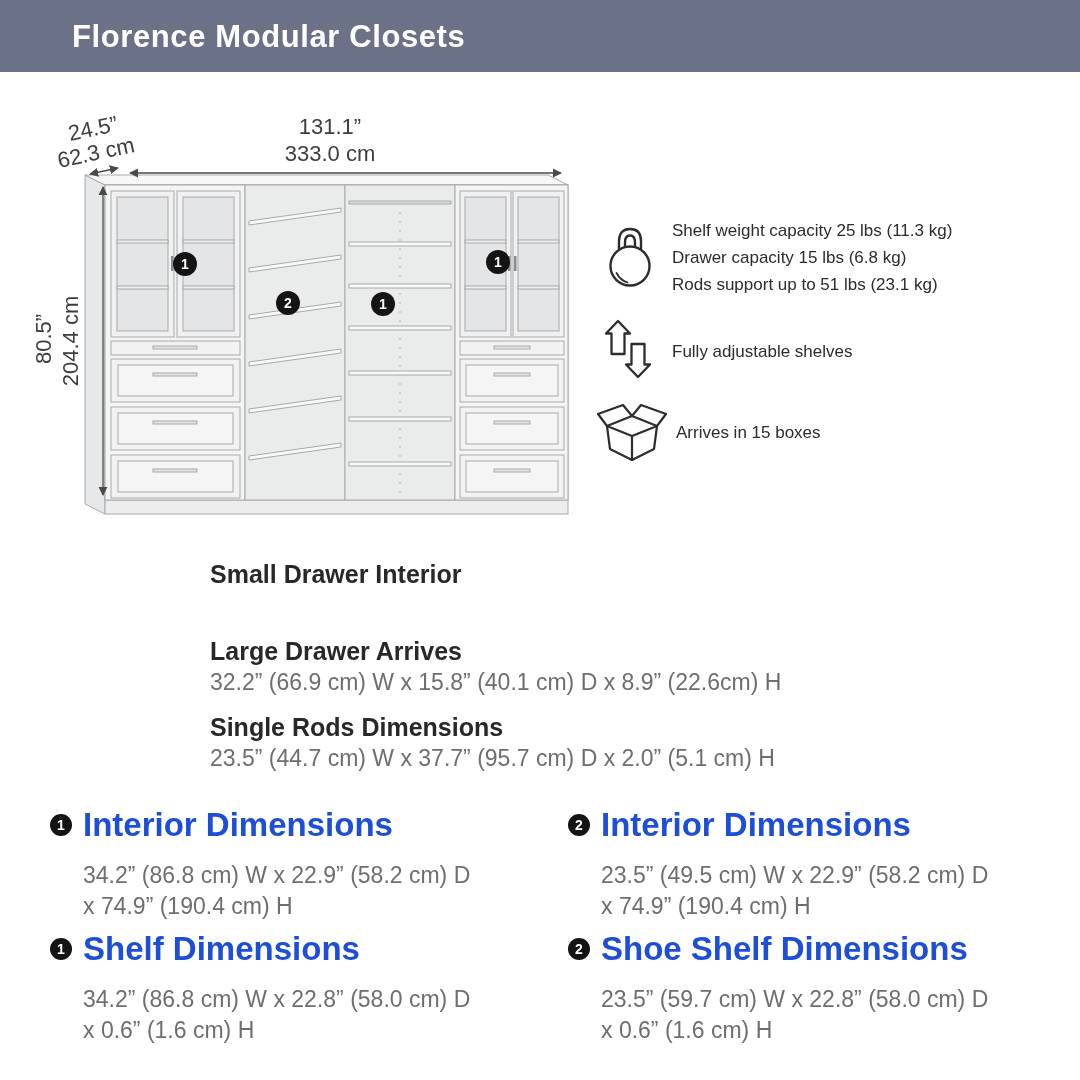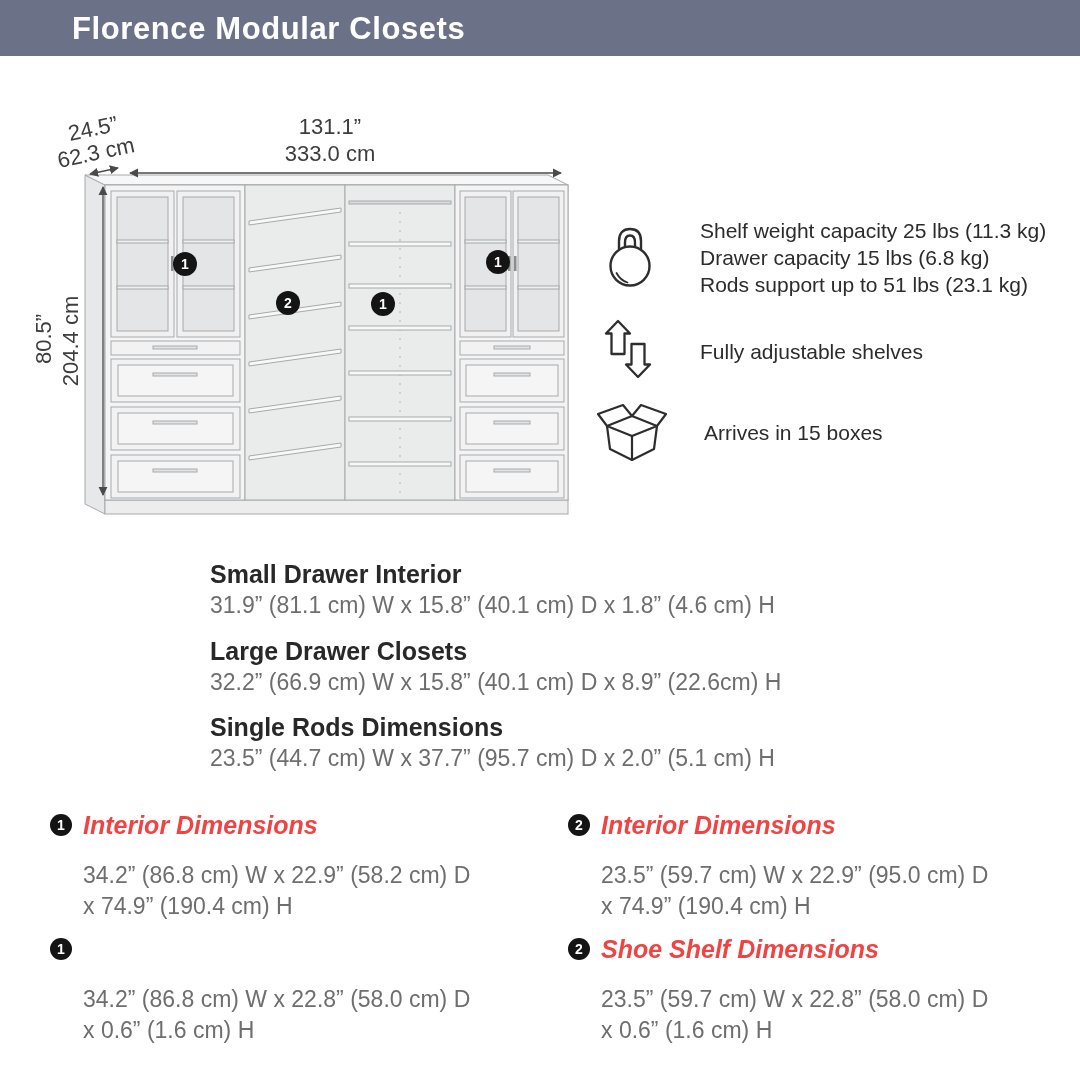--- a/index.html
+++ b/index.html
@@ -1,55 +1,55 @@
 <!DOCTYPE html>
 <html><head>
 <meta charset="utf-8">
 <style>
   html,body{margin:0;padding:0;}
   body{
     width:1080px;height:1080px;position:relative;overflow:hidden;
     background:#ffffff;font-family:"Liberation Sans",sans-serif;
   }
   
-  .header{position:absolute;left:0;top:0;width:1080px;height:56px;background:#6B7287;}
+  .header{position:absolute;left:0;top:0;width:1080px;height:72px;background:#6B7287;}
   .header .title{
     position:absolute;left:72px;top:50%;transform:translateY(-46%);
     color:#ffffff;font-size:31px;font-weight:700;letter-spacing:.6px;white-space:nowrap;
   }
   
   .closet-svg{position:absolute;left:50px;top:90px;width:530px;height:450px;}
   .dim-label{
     position:absolute;transform:translate(-50%,-50%);
     font-size:22px;color:#3d3d3d;white-space:nowrap;line-height:1;
   }
   .dim-label.rot12{transform:translate(-50%,-50%) rotate(-12deg);}
   .dim-label.rot90{transform:translate(-50%,-50%) rotate(-90deg);}
   
   .feature-icon{position:absolute;}
   .feature-text{
-    position:absolute;font-size:21px;color:#2c2c2c;line-height:27px;white-space:nowrap;margin-left:28px;
+    position:absolute;font-size:17px;color:#2c2c2c;line-height:27px;white-space:nowrap;
   }
   
   .spec-block{position:absolute;left:210px;white-space:nowrap;}
   .spec-block .spec-title{
     margin:0;font-size:25px;line-height:29px;font-weight:700;color:#282828;
   }
   .spec-block .spec-value{
     margin:1px 0 0 0;font-size:23px;line-height:30px;color:#6e6e6e;
   }
   
   .num-block{position:absolute;white-space:nowrap;}
   .num-head{display:flex;align-items:center;gap:11px;height:30px;}
   .num-badge{
     width:22px;height:22px;border-radius:50%;background:#141414;color:#ffffff;
     font-size:14px;font-weight:700;display:flex;align-items:center;justify-content:center;
     flex:0 0 auto;
   }
-  .num-title{font-size:25px;font-weight:700;color:#ef4444;font-style:italic;}
+  .num-title{font-size:33px;font-weight:700;color:#1d4ed8;}
   .num-values{margin-top:20px;padding-left:33px;font-size:23px;line-height:31px;color:#6e6e6e;}
 </style>
 </head>
 <body>
 
 <div class="header">
   <div class="title">Florence Modular Closets</div>
 </div>
 
 <svg class="closet-svg" viewBox="0 0 530 450">
@@ -195,24 +195,23 @@
     <path d="M10 24 L1 12 L26 3 L35 14"></path>
     <path d="M60 24 L69 12 L44 3 L35 14"></path>
   </g>
 </svg>
 <div class="feature-text" style="left:676px;top:419px;">
   <div>Arrives in 15 boxes</div>
 </div>
 
 <div class="spec-block" style="top:560px;">
   <p class="spec-title">Small Drawer Interior</p>
-  <p class="spec-value">31.9” (81.1 cm) W x 15.8” (40.1 cm) D x 1.8” (4.6 cm) H</p>
 </div>
 <div class="spec-block" style="top:637px;">
-  <p class="spec-title">Large Drawer Closets</p>
+  <p class="spec-title">Large Drawer Arrives</p>
   <p class="spec-value">32.2” (66.9 cm) W x 15.8” (40.1 cm) D x 8.9” (22.6cm) H</p>
 </div>
 <div class="spec-block" style="top:713px;">
   <p class="spec-title">Single Rods Dimensions</p>
   <p class="spec-value">23.5” (44.7 cm) W x 37.7” (95.7 cm) D x 2.0” (5.1 cm) H</p>
 </div>
 
 <div class="num-block" style="left:50px;top:810px;">
   <div class="num-head">
     <div class="num-badge">1</div>
@@ -223,28 +222,29 @@
     <div>x 74.9” (190.4 cm) H</div>
   </div>
 </div>
 
 <div class="num-block" style="left:568px;top:810px;">
   <div class="num-head">
     <div class="num-badge">2</div>
     <div class="num-title">Interior Dimensions</div>
   </div>
   <div class="num-values">
-    <div>23.5” (59.7 cm) W x 22.9” (95.0 cm) D</div>
+    <div>23.5” (49.5 cm) W x 22.9” (58.2 cm) D</div>
     <div>x 74.9” (190.4 cm) H</div>
   </div>
 </div>
 
 <div class="num-block" style="left:50px;top:934px;">
   <div class="num-head">
     <div class="num-badge">1</div>
+    <div class="num-title">Shelf Dimensions</div>
   </div>
   <div class="num-values">
     <div>34.2” (86.8 cm) W x 22.8” (58.0 cm) D</div>
     <div>x 0.6” (1.6 cm) H</div>
   </div>
 </div>
 
 <div class="num-block" style="left:568px;top:934px;">
   <div class="num-head">
     <div class="num-badge">2</div>

